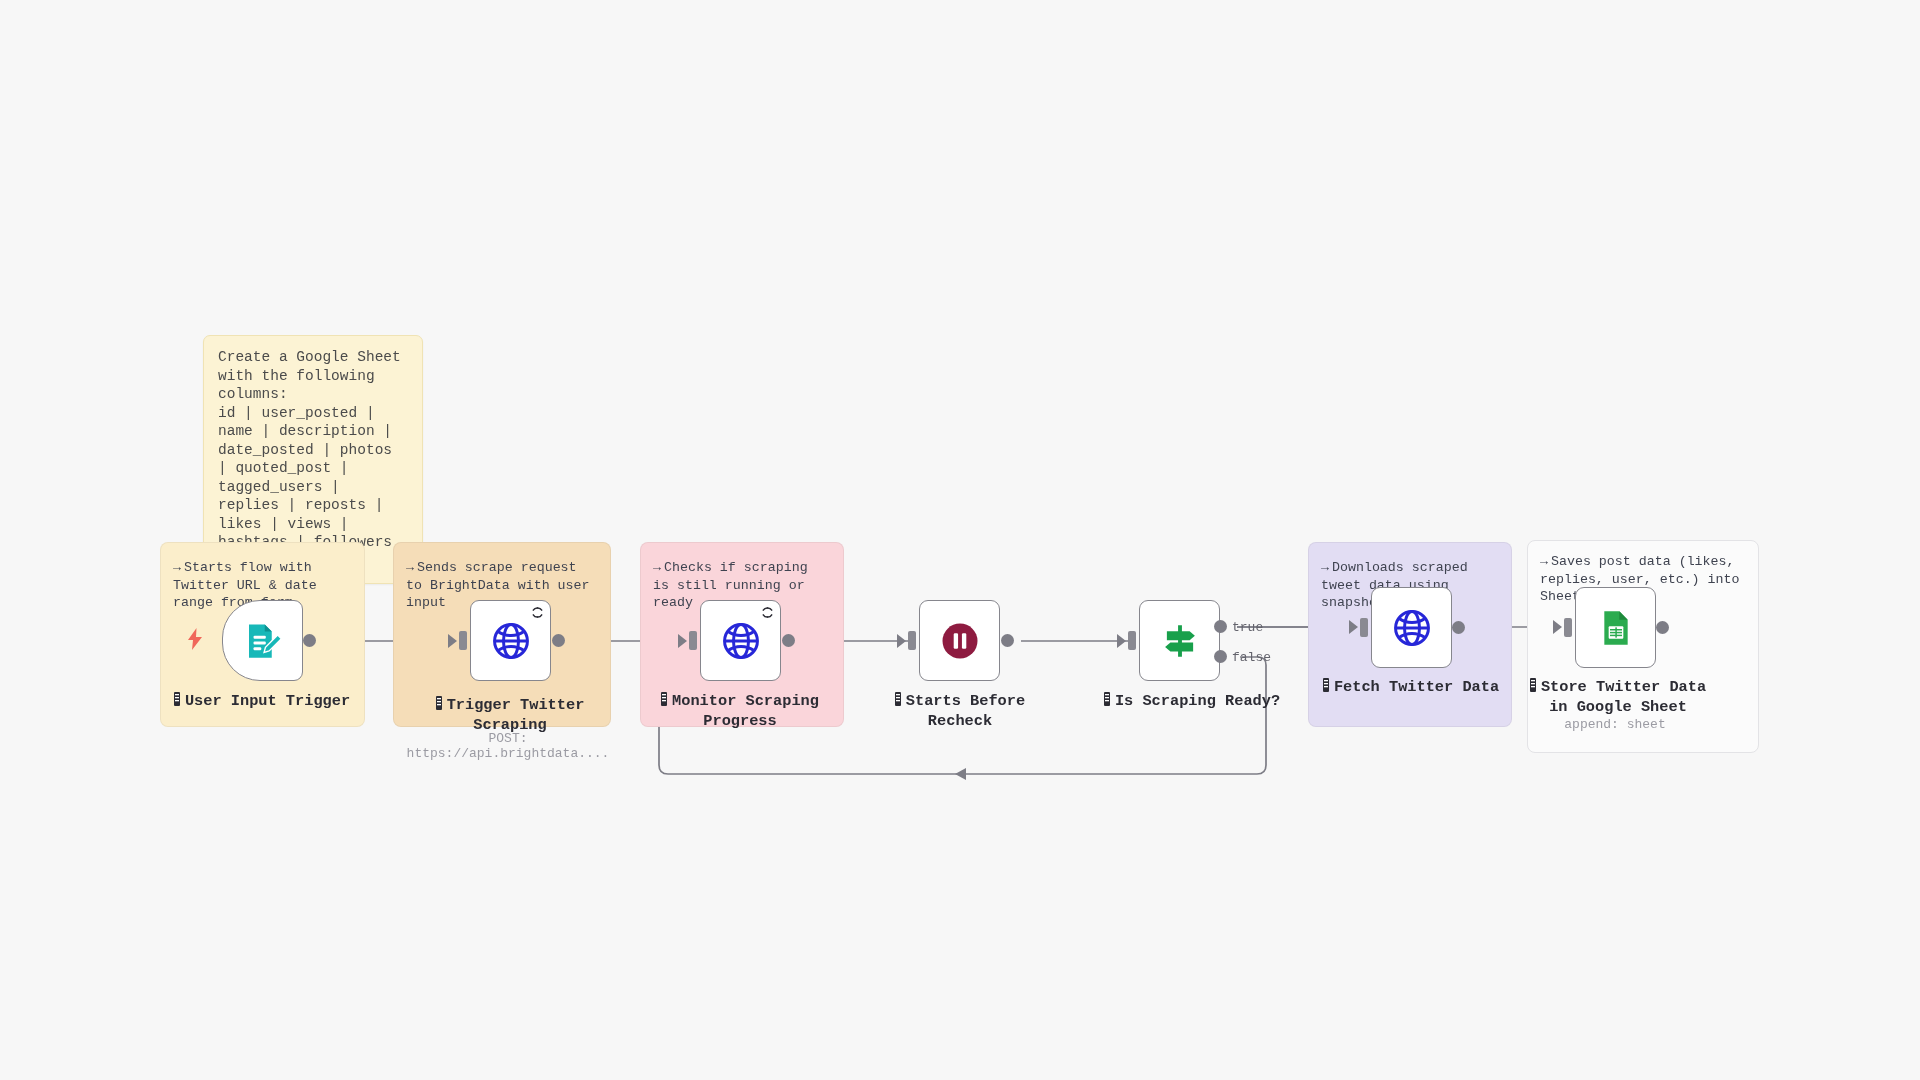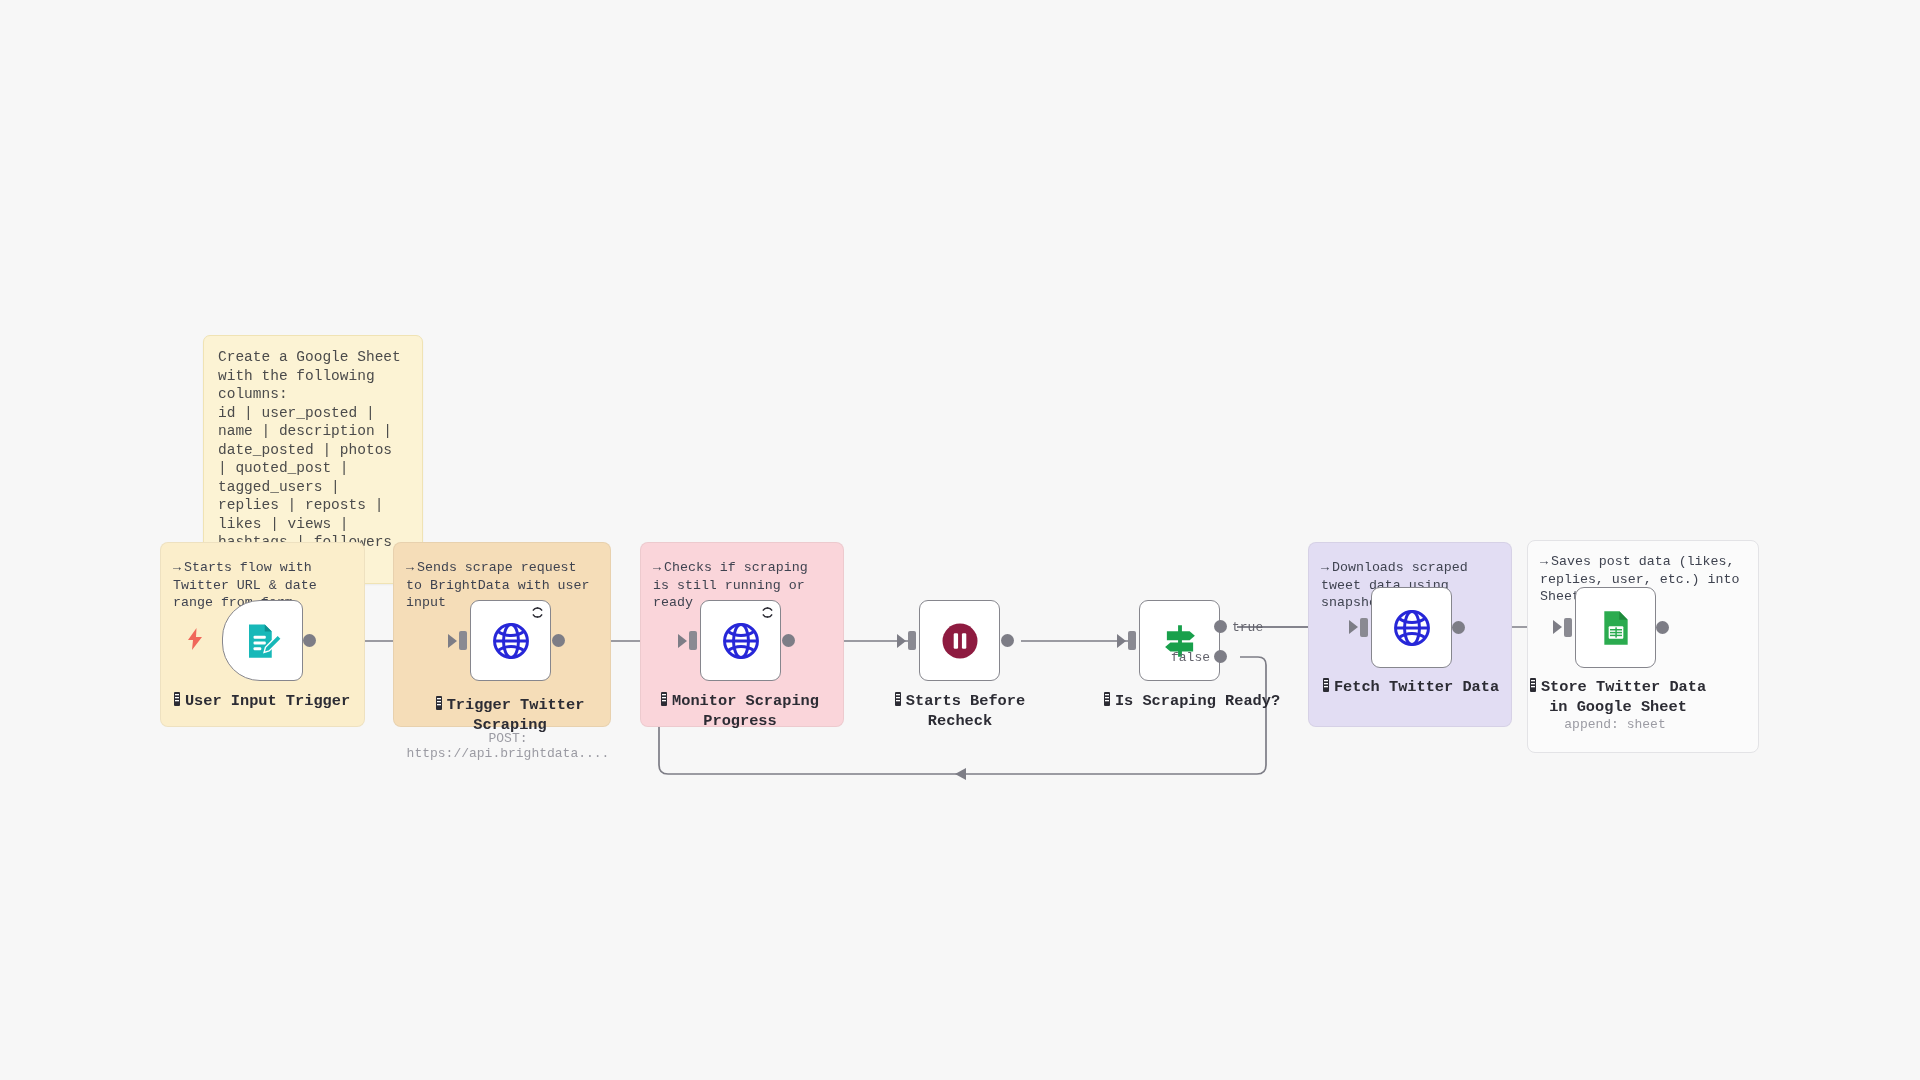--- a/index.html
+++ b/index.html
@@ -288,21 +288,21 @@
         <path d="M4.5 6.4 H17.5 L20.5 9 L17.5 11.6 H4.5 z" fill="#18a04b"></path>
         <path d="M19.5 12.8 H6.5 L3.5 15.4 L6.5 18 H19.5 z" fill="#18a04b"></path>
       </svg>
     </span>
   </div>
   <div class="in-arrow" style="left:1117px; top:634px;"></div>
   <div class="in-stub" style="left:1128px; top:631px;"></div>
   <div class="dot" style="left:1214px; top:620px;"></div>
   <div class="branch-label" style="left:1232px; top:620px;">true</div>
   <div class="dot" style="left:1214px; top:650px;"></div>
-  <div class="branch-label" style="left:1171px; top:650px;text-align:center;">false</div>
+  <div class="branch-label" style="left:1232px; top:650px;text-align:center;">false</div>
   <div class="node-title" style="left:1092px; top:692px;">
     <span class="pin-glyph">
       <svg width="6" height="14" viewBox="0 0 6 14">
           <rect x="0" y="0" width="6" height="14" rx="1" fill="#2c2c34"></rect>
           <rect x="1" y="2" width="4" height="1.3" fill="#ffffff"></rect>
           <rect x="1" y="5" width="4" height="1.3" fill="#ffffff"></rect>
           <rect x="1" y="8" width="4" height="1.3" fill="#ffffff"></rect>
         </svg>
     </span><span>Is Scraping Ready?</span>
   </div>

